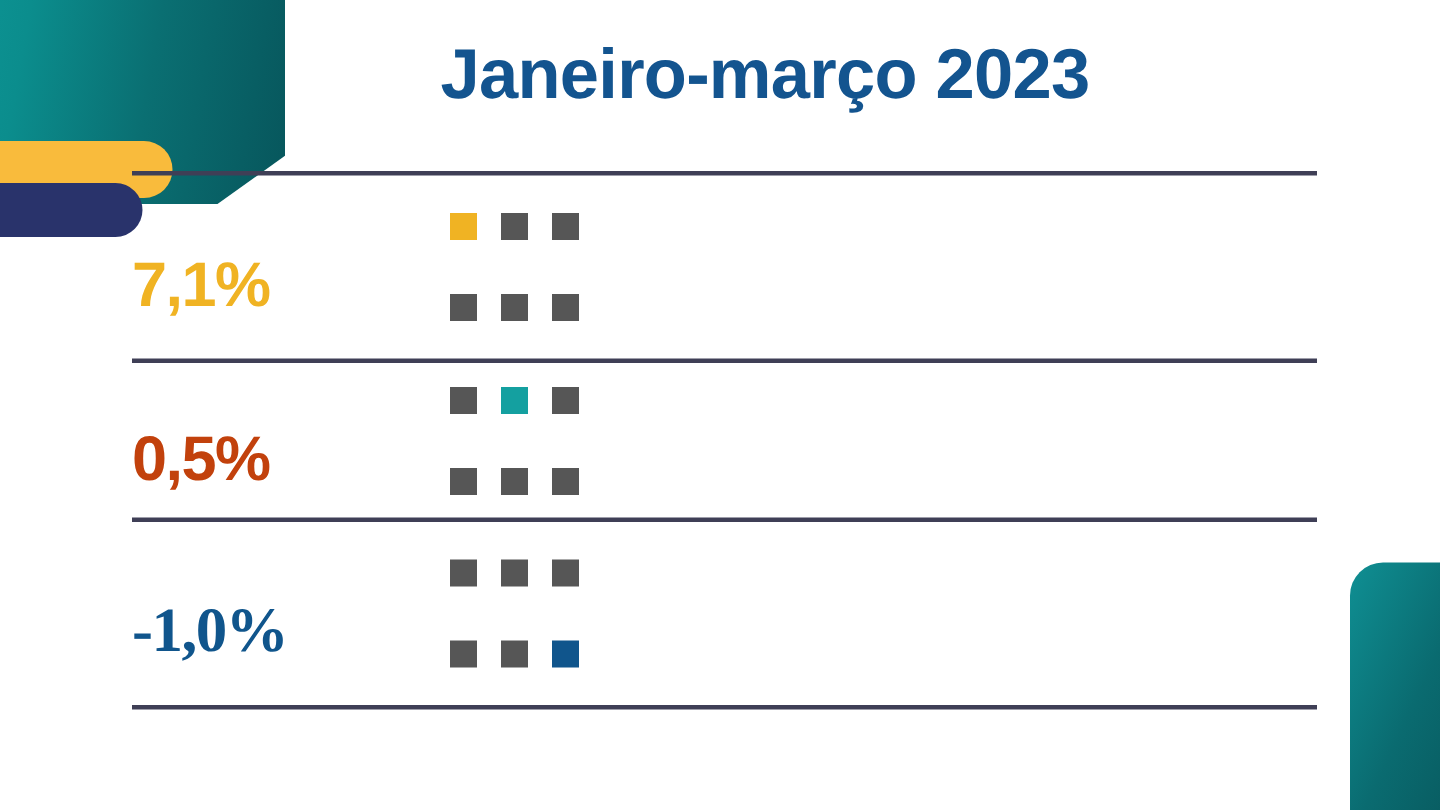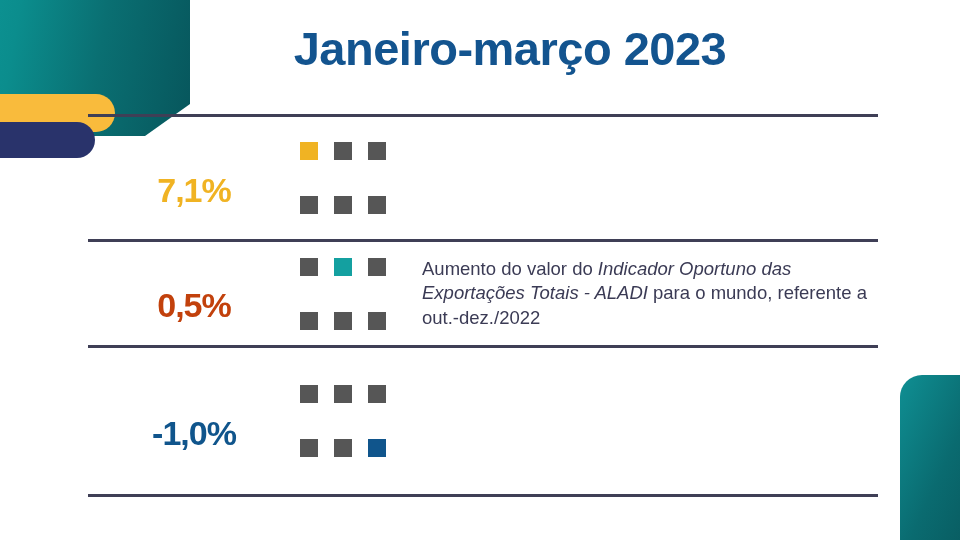--- a/index.html
+++ b/index.html
@@ -96,27 +96,26 @@
     background: #3f3f56;
     width: 100%;
   }
   .row {
     display: flex;
     align-items: center;
     box-sizing: border-box;
   }
   .row-1 { height: 122px; }
   .row-2 { height: 103px; }
-  .row-3 { height: 146px; }
+  .row-3 { height: 122px; font-family: Liberation Serif, serif; }
 
   .pct {
     width: 212px;
     flex: 0 0 212px;
-    text-align: center;
-    font-size: 34px;
+    font-size: 42px;
     font-weight: bold;
     letter-spacing: -1px;
     margin-top: 24px;
   }
   .pct-amber { color: #f0b323; }
   .pct-teal  { color: #c2410c; }
   .pct-navy  { color: #10558c; }
 
   .grid {
     flex: 0 0 110px;
@@ -179,23 +178,20 @@
     <div class="row row-2">
       <div class="pct pct-teal">0,5%</div>
       <div class="grid">
         <span class="sq"></span>
         <span class="sq on-teal"></span>
         <span class="sq"></span>
         <span class="sq"></span>
         <span class="sq"></span>
         <span class="sq"></span>
       </div>
-      <div class="desc">
-        <span>Aumento do valor do </span><i>Indicador Oportuno das Exportações Totais - ALADI</i><span> para o mundo, referente a out.-dez./2022</span>
-      </div>
     </div>
 
     <div class="sep"></div>
 
     <div class="row row-3">
       <div class="pct pct-navy">-1,0%</div>
       <div class="grid">
         <span class="sq"></span>
         <span class="sq"></span>
         <span class="sq"></span>

